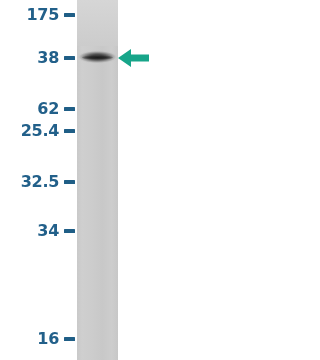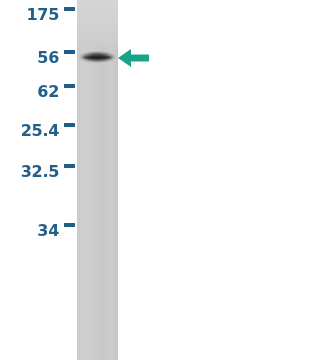--- a/index.html
+++ b/index.html
@@ -71,21 +71,21 @@
         rgba(110,110,110,0) 100%);
     filter: blur(0.5px);
   }
 
   
   .marker {
     position: absolute;
     right: 105px;            
     transform: translateY(-50%);
     display: flex;
-    align-items: flex-start;
+    align-items: center;
     justify-content: flex-end;
     white-space: nowrap;
   }
   .marker .mw {
     font-size: 16px;
     font-weight: bold;
     color: #22608a;
     letter-spacing: -0.3px;
     line-height: 1;
   }
@@ -118,42 +118,46 @@
 
   <div id="band"></div>
   <div id="band-core"></div>
 
   <div class="marker" style="top:15px">
     <span class="mw">175</span>
     <span class="dash"></span>
   </div>
 
   <div class="marker" style="top:58px">
-    <span class="mw">56</span>
+    <span class="mw">38</span>
     <span class="dash"></span>
   </div>
 
-  <div class="marker" style="top:92px">
+  <div class="marker" style="top:109px">
     <span class="mw">62</span>
     <span class="dash"></span>
   </div>
 
   <div class="marker" style="top:131px">
     <span class="mw">25.4</span>
     <span class="dash"></span>
   </div>
 
-  <div class="marker" style="top:172px">
+  <div class="marker" style="top:182px">
     <span class="mw">32.5</span>
     <span class="dash"></span>
   </div>
 
   <div class="marker" style="top:231px">
     <span class="mw">34</span>
     <span class="dash"></span>
   </div>
 
+  <div class="marker" style="top:339px">
+    <span class="mw">16</span>
+    <span class="dash"></span>
+  </div>
 
   <svg id="arrow" viewBox="0 0 31 22">
     <polygon points="0,11 13,2 13,7.5 31,7.5 31,14.5 13,14.5 13,20" fill="#17a589"></polygon>
   </svg>
 
 </div>
 
 </body></html>

